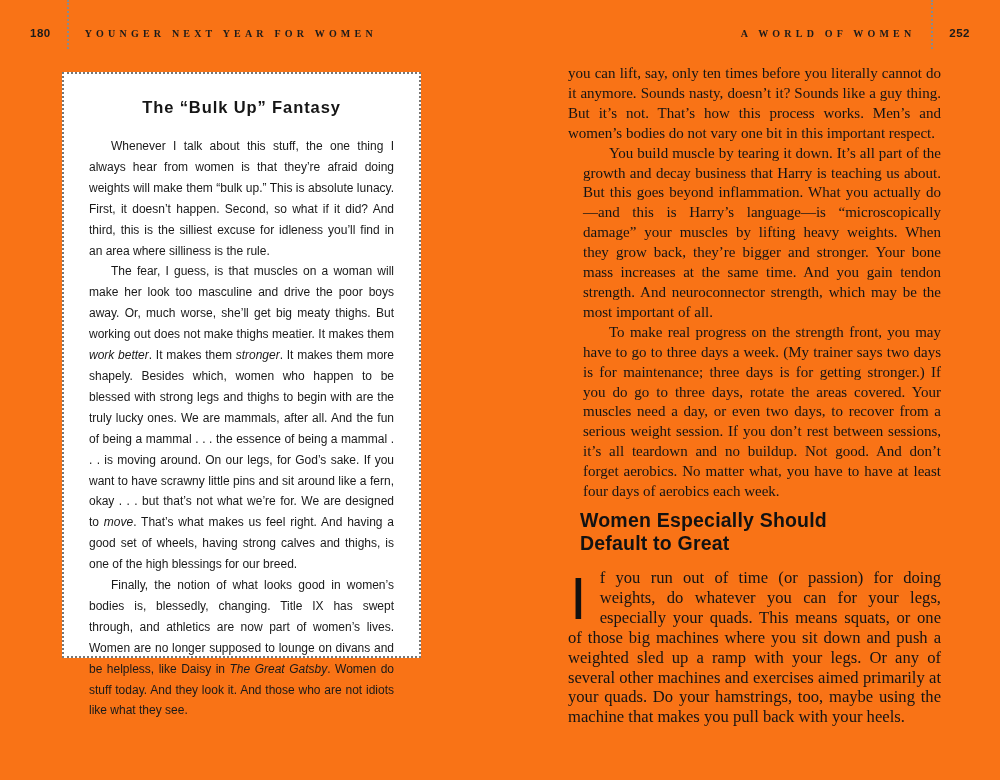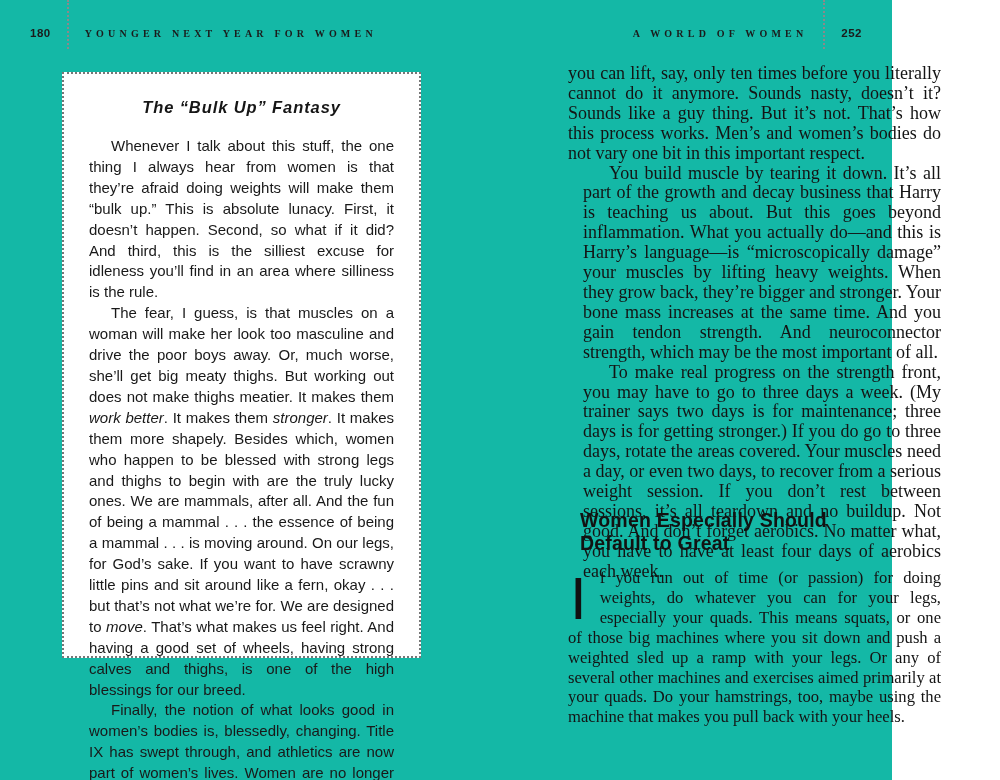--- a/index.html
+++ b/index.html
@@ -4,21 +4,21 @@
 <style>
   * { margin: 0; padding: 0; box-sizing: border-box; }
   html, body { background: #ffffff; }
   body {
     width: 1000px; height: 780px;
     font-family: "Liberation Sans", sans-serif;
     color: #1c1c1c;
     position: relative;
     overflow: hidden;
   }
-  .spread { position: relative; width: 892px; height: 780px; background: #14b8a6; }
+  .spread { position: relative; width: 1000px; height: 780px; background: #f97316; }
 
   
   .rh-group { position: absolute; top: 14px; height: 38px; display: flex; align-items: center; gap: 16px; }
   .rh-left  { left: 30px; }
   .rh-right { right: 30px; }
   .page-num { font-weight: 700; font-size: 11.5px; letter-spacing: 0.5px; color: #1b1b1b; }
   .vdots {
     align-self: flex-start; margin-top: -14px; height: 49px; width: 0;
     border-left: 2px dotted #8a8a8a;
   }
@@ -29,36 +29,35 @@
     position: absolute; left: 62px; top: 72px; width: 359px; height: 586px;
     border: 2px dotted #777;
     padding: 24px 25px 0 25px;
     background: #fff;
   }
   .box-title {
     text-align: center;
     font-size: 16.5px; font-weight: 700; letter-spacing: 0.9px;
     color: #161616;
     margin-bottom: 19px;
-    font-style: italic;
   }
   .box-body p {
     font-family: "Liberation Sans", sans-serif;
-    font-size: 15px; line-height: 20.9px;
+    font-size: 12px; line-height: 20.9px;
     text-align: justify;
     color: #191919;
   }
   .box-body p.indent { text-indent: 22px; }
   .box-body em { font-style: italic; }
 
   
   .right-body { position: absolute; left: 568px; top: 64px; width: 373px; }
   .right-body p {
     font-family: "Liberation Serif", serif;
-    font-size: 18px; line-height: 19.9px;
+    font-size: 15px; line-height: 19.9px;
     text-align: justify;
     color: #141414;
   }
   .right-body p.indent { text-indent: 26px; margin-left: 15px; }
 
   .section-heading {
     position: absolute; left: 568px; top: 509px; width: 373px;
     font-family: "Liberation Sans", sans-serif;
     font-size: 19.5px; line-height: 23px; font-weight: 700;
     letter-spacing: 0.2px; color: #121212; margin-left: 12px;

